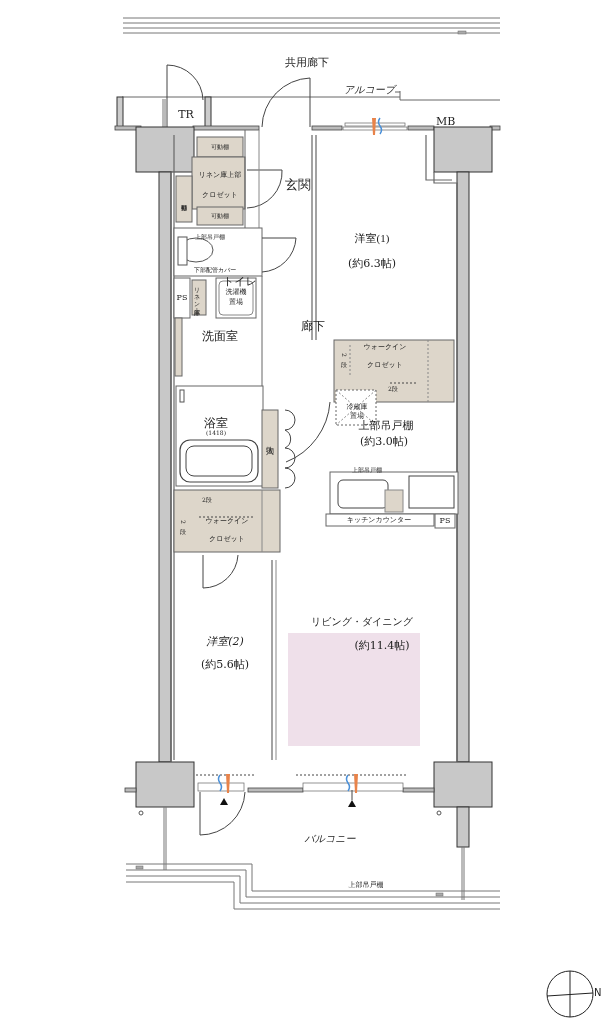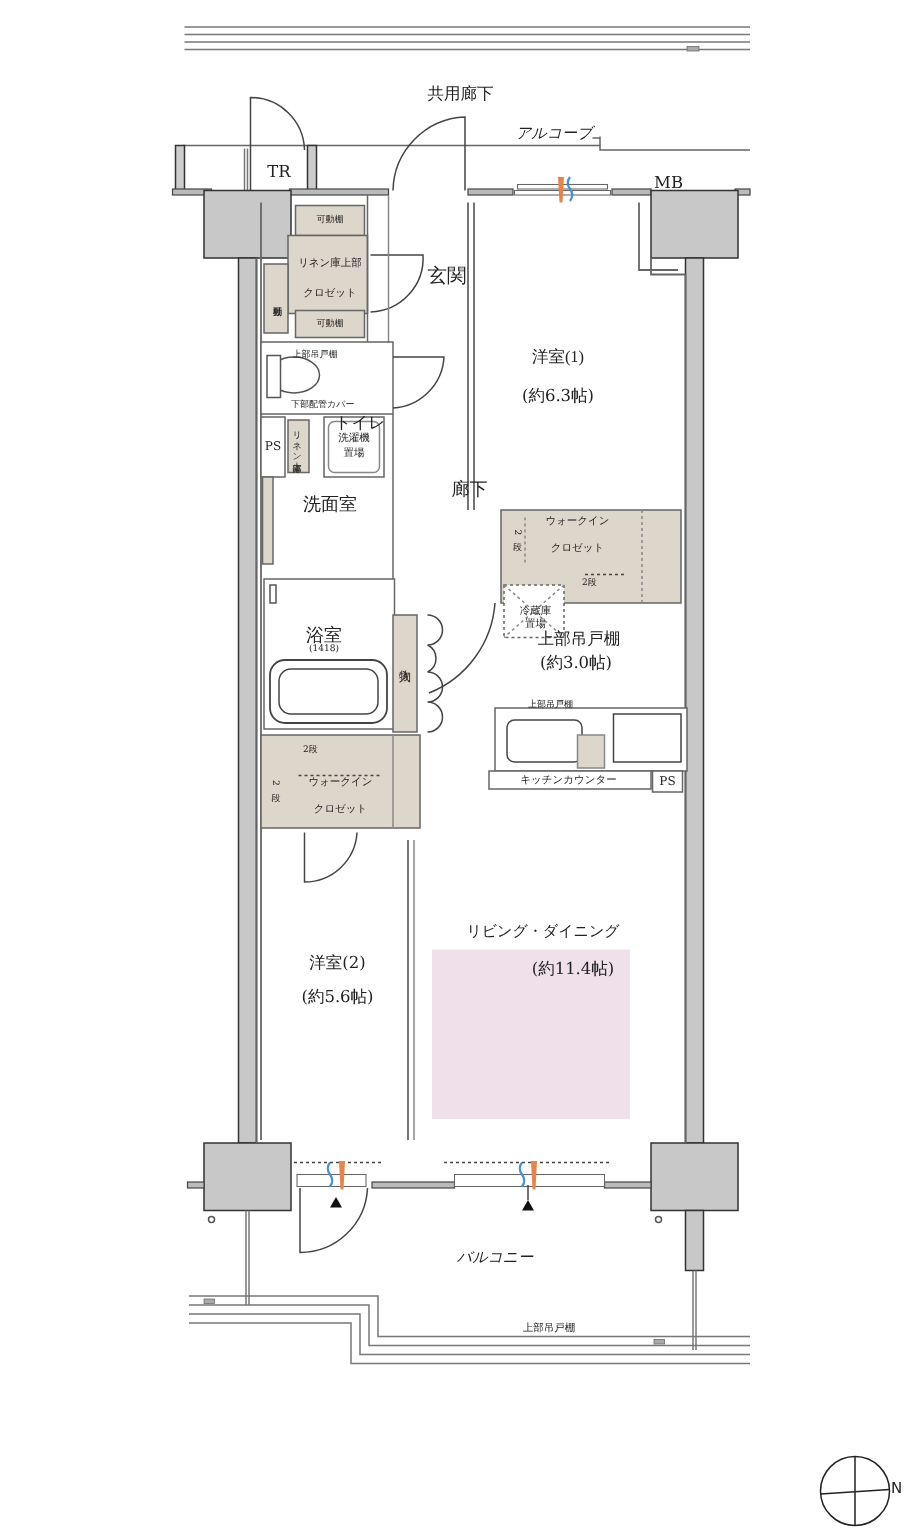--- a/index.html
+++ b/index.html
@@ -213,21 +213,21 @@
 <div class="lbl s6" style="left:388px;top:386px;">2段</div>
 
 <div class="lbl c s7" style="left:357px;top:404px;">冷蔵庫</div>
 <div class="lbl c s7" style="left:357px;top:413px;">置場</div>
 <div class="lbl c s11" style="left:386px;top:420px;">上部吊戸棚</div>
 <div class="lbl c s11" style="left:384px;top:436px;">(約3.0帖)</div>
 <div class="lbl s6" style="left:352px;top:467px;">上部吊戸棚</div>
 <div class="lbl c s7" style="left:379px;top:517px;">キッチンカウンター</div>
 <div class="lbl c s8" style="left:445px;top:517px;">PS</div>
 
-<div class="lbl c s11" style="left:225px;top:636px;">洋室(2)</div>
+<div class="lbl c s11" style="left:225px;top:636px;font-style:italic;">洋室(2)</div>
 <div class="lbl c s11" style="left:225px;top:659px;">(約5.6帖)</div>
 
 <div class="lbl c s10" style="left:362px;top:617px;">リビング・ダイニング</div>
 <div class="lbl c s11" style="left:382px;top:640px;">(約11.4帖)</div>
 
 <div class="lbl c s10" style="left:330px;top:834px;font-style:italic;">バルコニー</div>
 <div class="lbl c s7" style="left:366px;top:882px;">上部吊戸棚</div>
 <div class="lbl s10" style="left:594px;top:988px;font-family:'DejaVu Sans',sans-serif;">N</div>
 
 </body></html>

